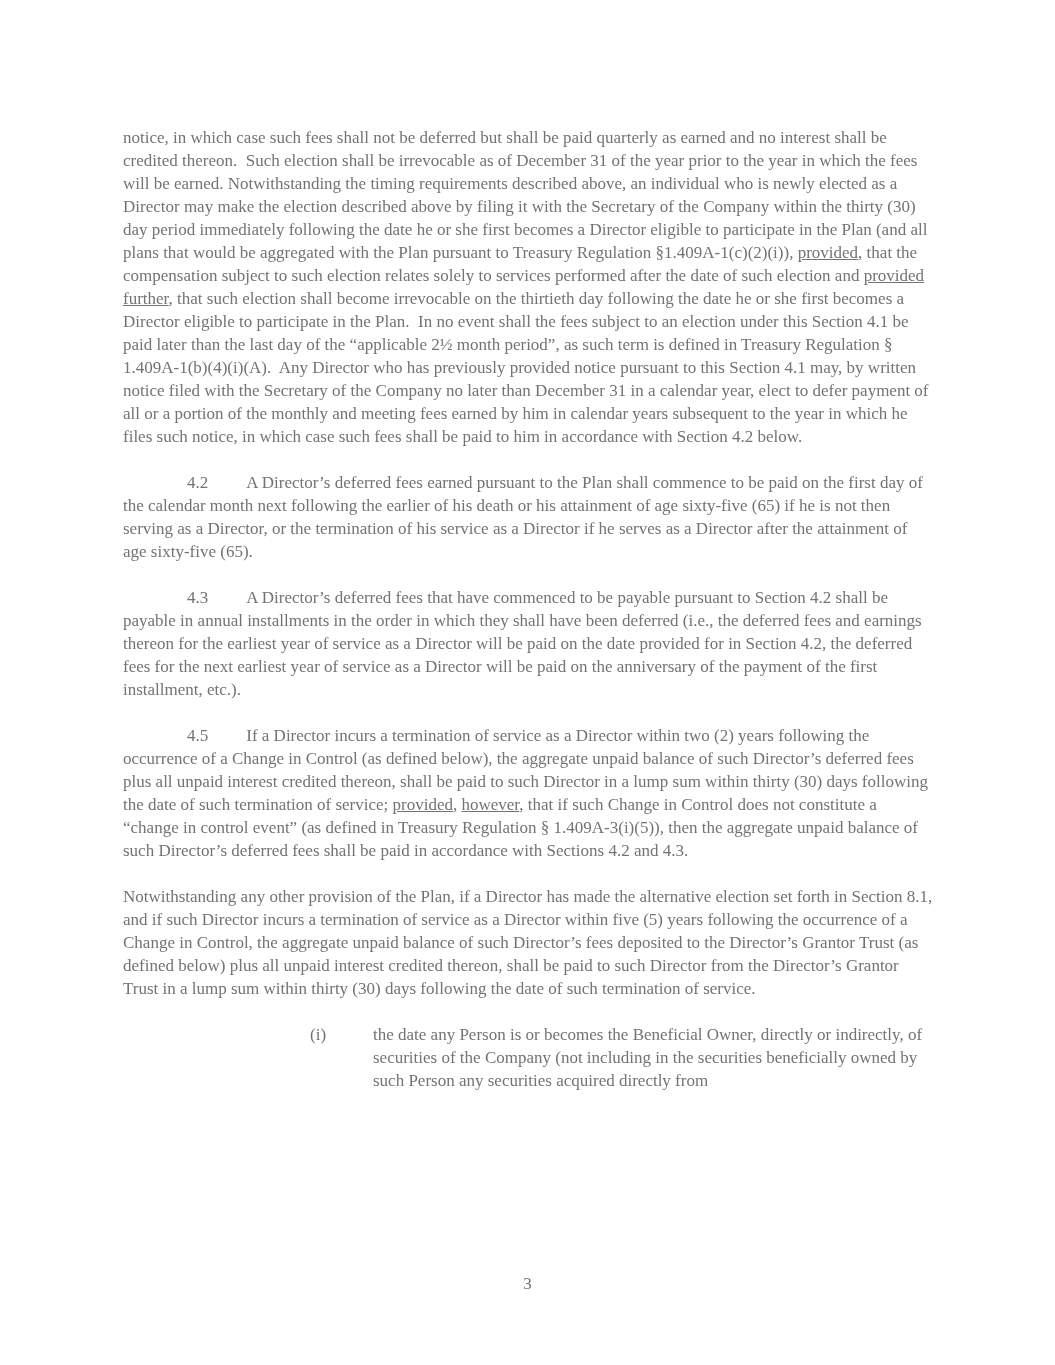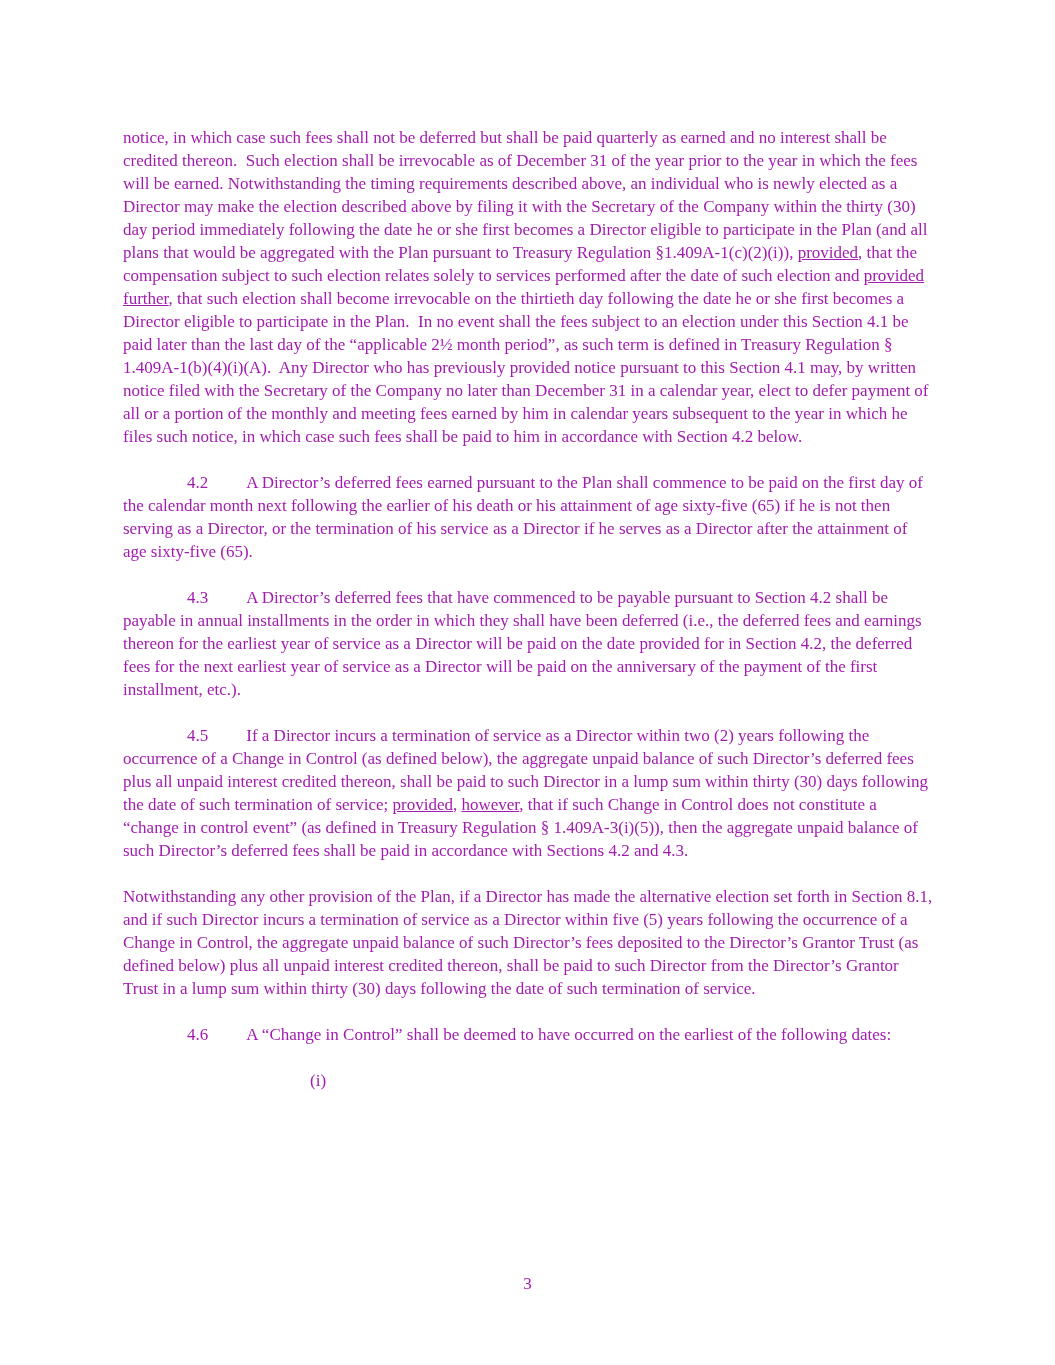--- a/index.html
+++ b/index.html
@@ -5,21 +5,21 @@
   html, body {
     margin: 0;
     padding: 0;
     background: #ffffff;
   }
   .page {
     position: relative;
     width: 1055px;
     height: 1365px;
     background: #ffffff;
-    color: #a21caf;
+    color: #737373;
     font-family: "Liberation Serif", "DejaVu Serif", serif;
     font-size: 17px;
     line-height: 23px;
     overflow: hidden;
   }
   .doc-body {
     position: absolute;
     left: 123px;
     top: 126px;
     width: 810px;
@@ -57,19 +57,19 @@
 </head>
 <body>
 
 <div class="page">
   <div class="doc-body">
       <p class="para flush"><span>notice, in which case such fees shall not be deferred but shall be paid quarterly as earned and no interest shall be credited thereon.  Such election shall be irrevocable as of December 31 of the year prior to the year in which the fees will be earned. Notwithstanding the timing requirements described above, an individual who is newly elected as a Director may make the election described above by filing it with the Secretary of the Company within the thirty (30) day period immediately following the date he or she first becomes a Director eligible to participate in the Plan (and all plans that would be aggregated with the Plan pursuant to Treasury Regulation §1.409A-1(c)(2)(i)), </span><span class="u">provided</span><span>, that the compensation subject to such election relates solely to services performed after the date of such election and </span><span class="u">provided</span><span> </span><span class="u">further</span><span>, that such election shall become irrevocable on the thirtieth day following the date he or she first becomes a Director eligible to participate in the Plan.  In no event shall the fees subject to an election under this Section 4.1 be paid later than the last day of the “applicable 2½ month period”, as such term is defined in Treasury Regulation § 1.409A-1(b)(4)(i)(A).  Any Director who has previously provided notice pursuant to this Section 4.1 may, by written notice filed with the Secretary of the Company no later than December 31 in a calendar year, elect to defer payment of all or a portion of the monthly and meeting fees earned by him in calendar years subsequent to the year in which he files such notice, in which case such fees shall be paid to him in accordance with Section 4.2 below.</span></p>
       <p class="para numbered"><span>4.2</span><span class="tab"></span><span>A Director’s deferred fees earned pursuant to the Plan shall commence to be paid on the first day of the calendar month next following the earlier of his death or his attainment of age sixty-five (65) if he is not then serving as a Director, or the termination of his service as a Director if he serves as a Director after the attainment of age sixty-five (65).</span></p>
       <p class="para numbered"><span>4.3</span><span class="tab"></span><span>A Director’s deferred fees that have commenced to be payable pursuant to Section 4.2 shall be payable in annual installments in the order in which they shall have been deferred (i.e., the deferred fees and earnings thereon for the earliest year of service as a Director will be paid on the date provided for in Section 4.2, the deferred fees for the next earliest year of service as a Director will be paid on the anniversary of the payment of the first installment, etc.).</span></p>
       <p class="para numbered"><span>4.5</span><span class="tab"></span><span>If a Director incurs a termination of service as a Director within two (2) years following the occurrence of a Change in Control (as defined below), the aggregate unpaid balance of such Director’s deferred fees plus all unpaid interest credited thereon, shall be paid to such Director in a lump sum within thirty (30) days following the date of such termination of service; </span><span class="u">provided</span><span>, </span><span class="u">however</span><span>, that if such Change in Control does not constitute a “change in control event” (as defined in Treasury Regulation § 1.409A-3(i)(5)), then the aggregate unpaid balance of such Director’s deferred fees shall be paid in accordance with Sections 4.2 and 4.3.</span></p>
       <p class="para flush"><span>Notwithstanding any other provision of the Plan, if a Director has made the alternative election set forth in Section 8.1, and if such Director incurs a termination of service as a Director within five (5) years following the occurrence of a Change in Control, the aggregate unpaid balance of such Director’s fees deposited to the Director’s Grantor Trust (as defined below) plus all unpaid interest credited thereon, shall be paid to such Director from the Director’s Grantor Trust in a lump sum within thirty (30) days following the date of such termination of service.</span></p>
-      <p class="para numbered"><span>4.6</span><span class="tab"></span><span>A “Change in Control” shall be deemed to have occurred on the earliest of the following dates:</span></p>
       <div class="list-item">
         <span class="li-num">(i)</span>
+        <div class="li-text"><span>the date any Person is or becomes the Beneficial Owner, directly or indirectly, of securities of the Company (not including in the securities beneficially owned by such Person any securities acquired directly from</span></div>
       </div>
     </div>
   <div class="page-number">3</div>
 </div>
 
 </body></html>

